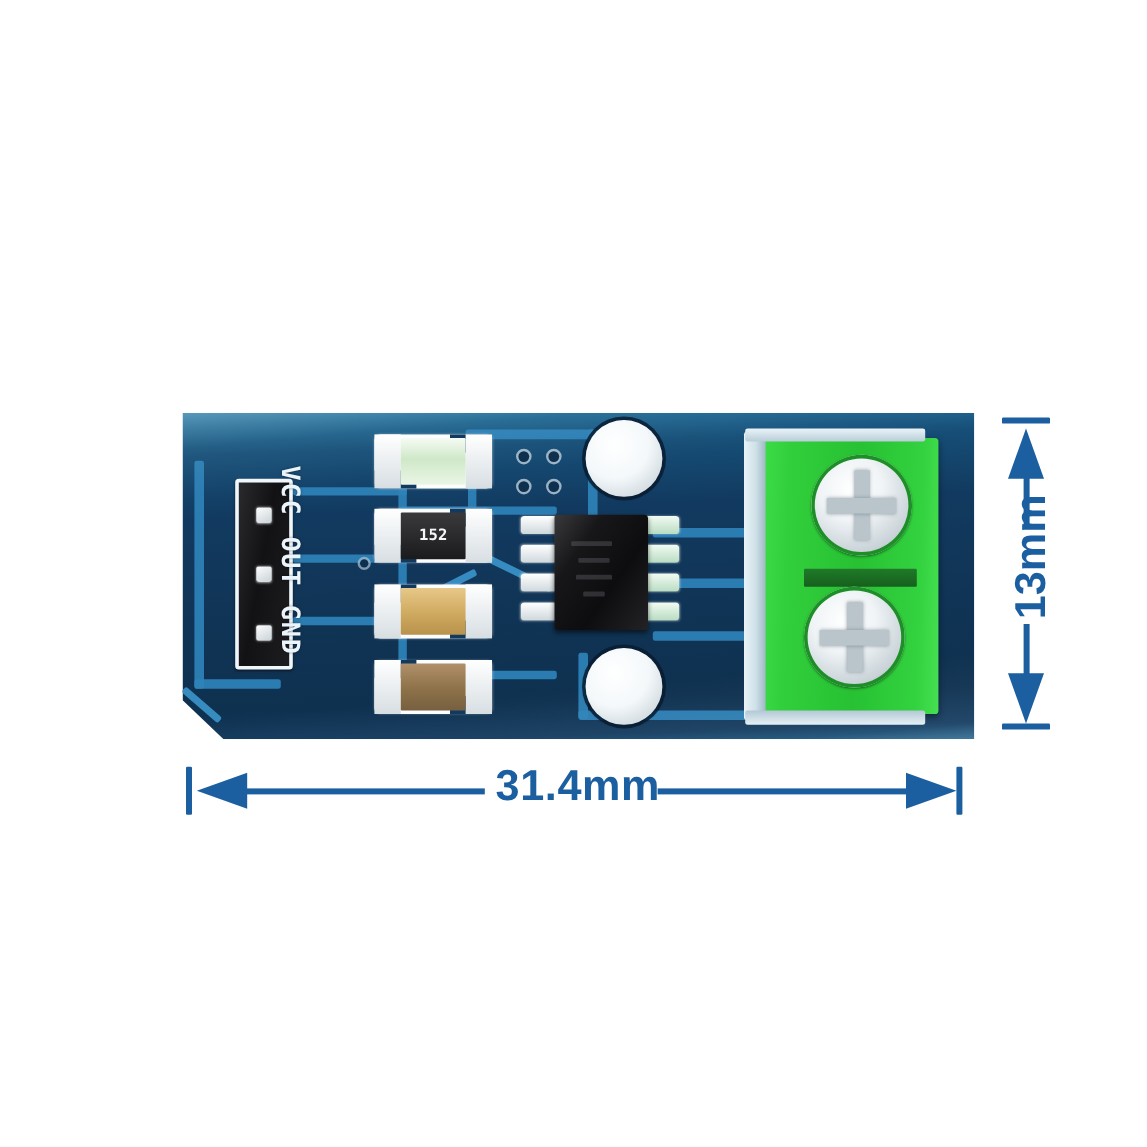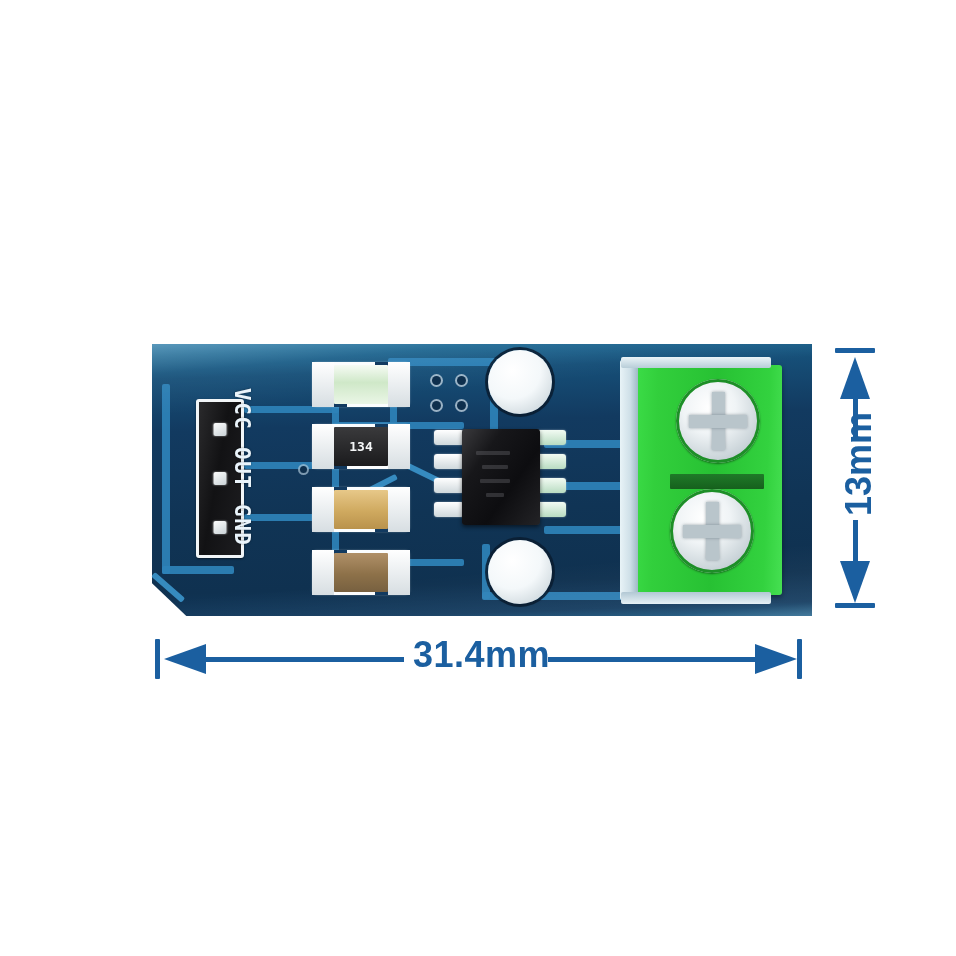--- a/index.html
+++ b/index.html
@@ -161,21 +161,21 @@
     <div class="cap r"></div>
     <div class="body" style="background:linear-gradient(180deg,#f6fbf4,#cfe8c8 45%,#eaf6e6);"></div>
   </div>
 
   <div class="smd" style="left:160px;top:80px;width:98px;height:45px;">
     <div class="notch bl"></div>
     <div class="notch tr"></div>
     <div class="cap l"></div>
     <div class="cap r"></div>
     <div class="body res-body">
-      <span>134</span>
+      <span>152</span>
     </div>
   </div>
 
   <div class="smd" style="left:160px;top:143px;width:98px;height:45px;">
     <div class="notch tl"></div>
     <div class="notch br"></div>
     <div class="cap l"></div>
     <div class="cap r"></div>
     <div class="body" style="background:linear-gradient(180deg,#e7c889,#cfa95f 55%,#b9924c);"></div>
   </div>

